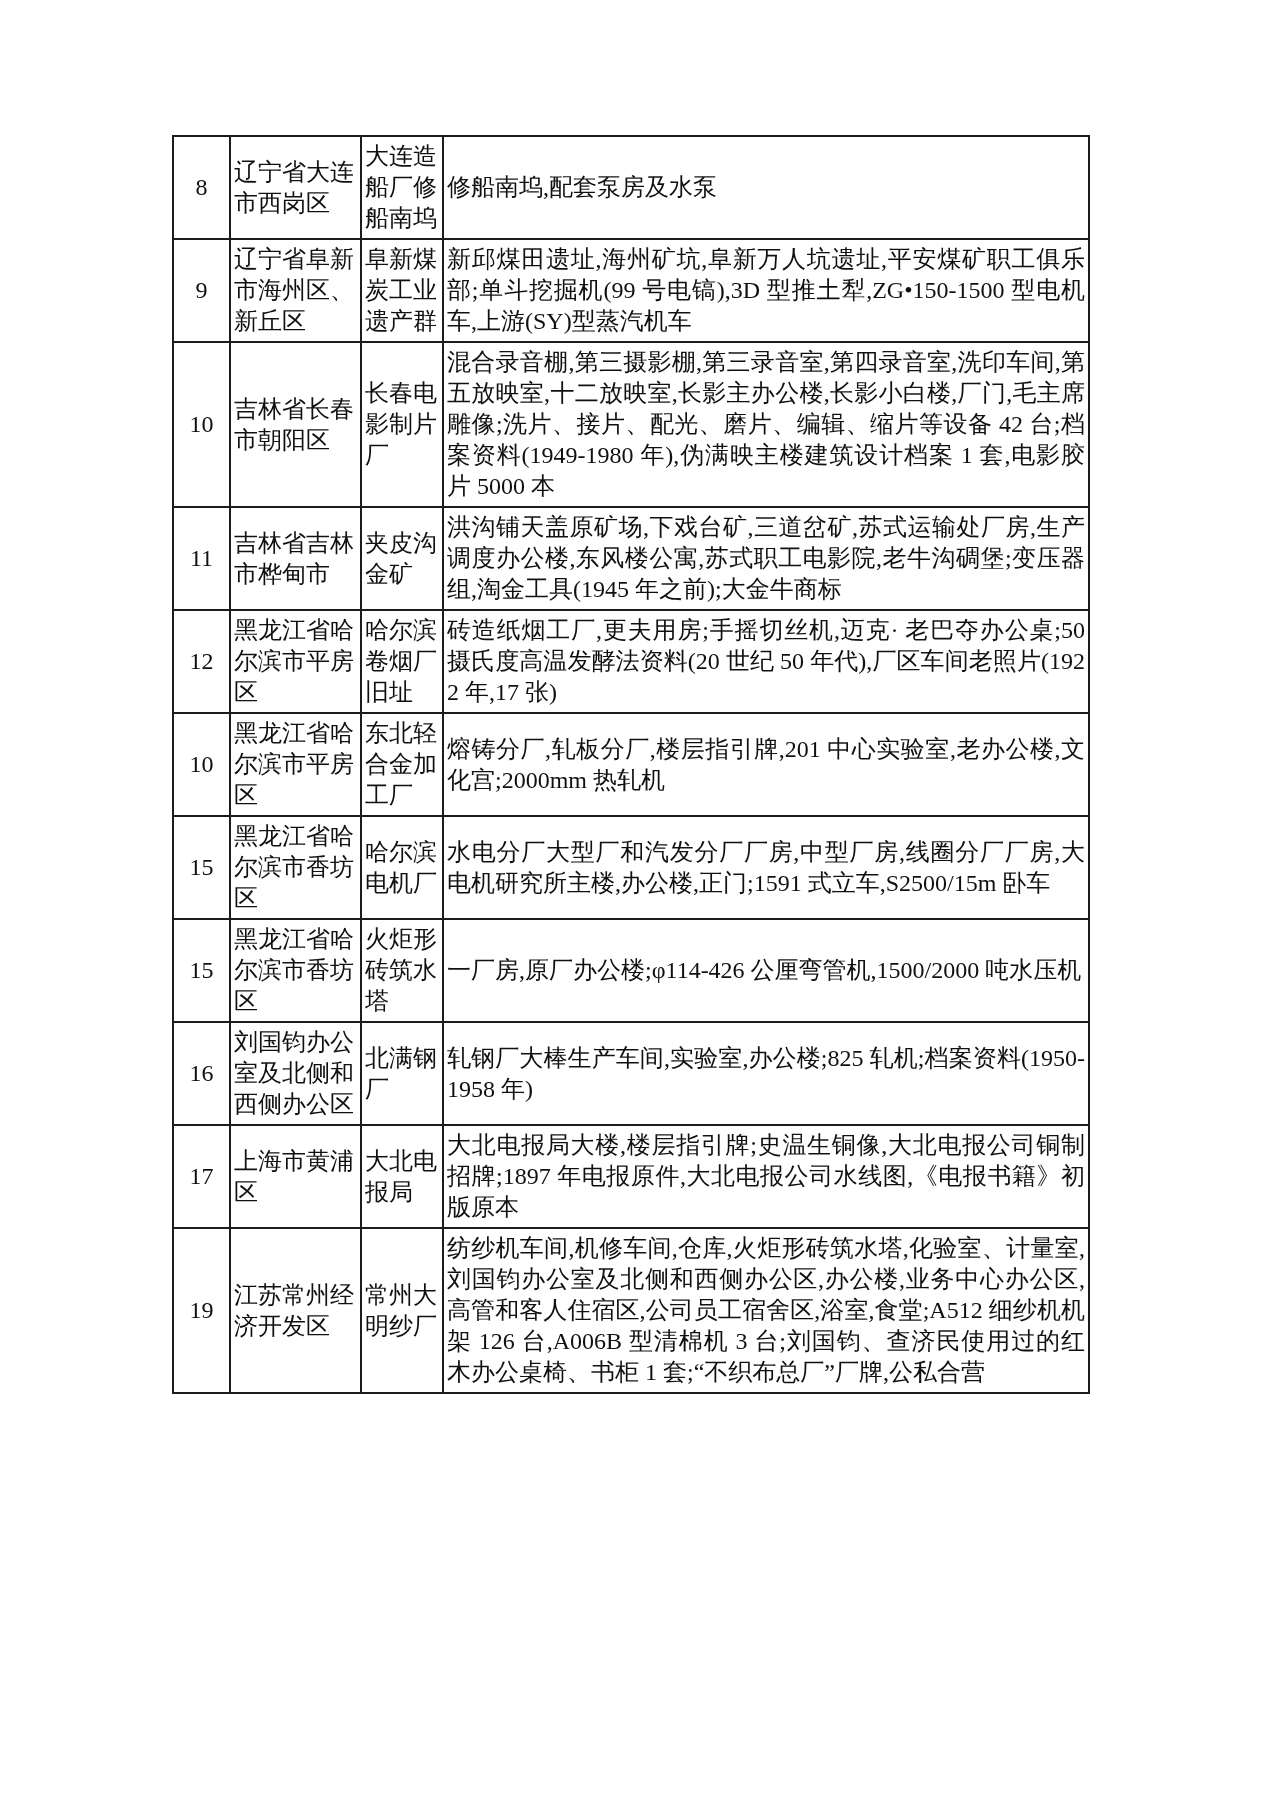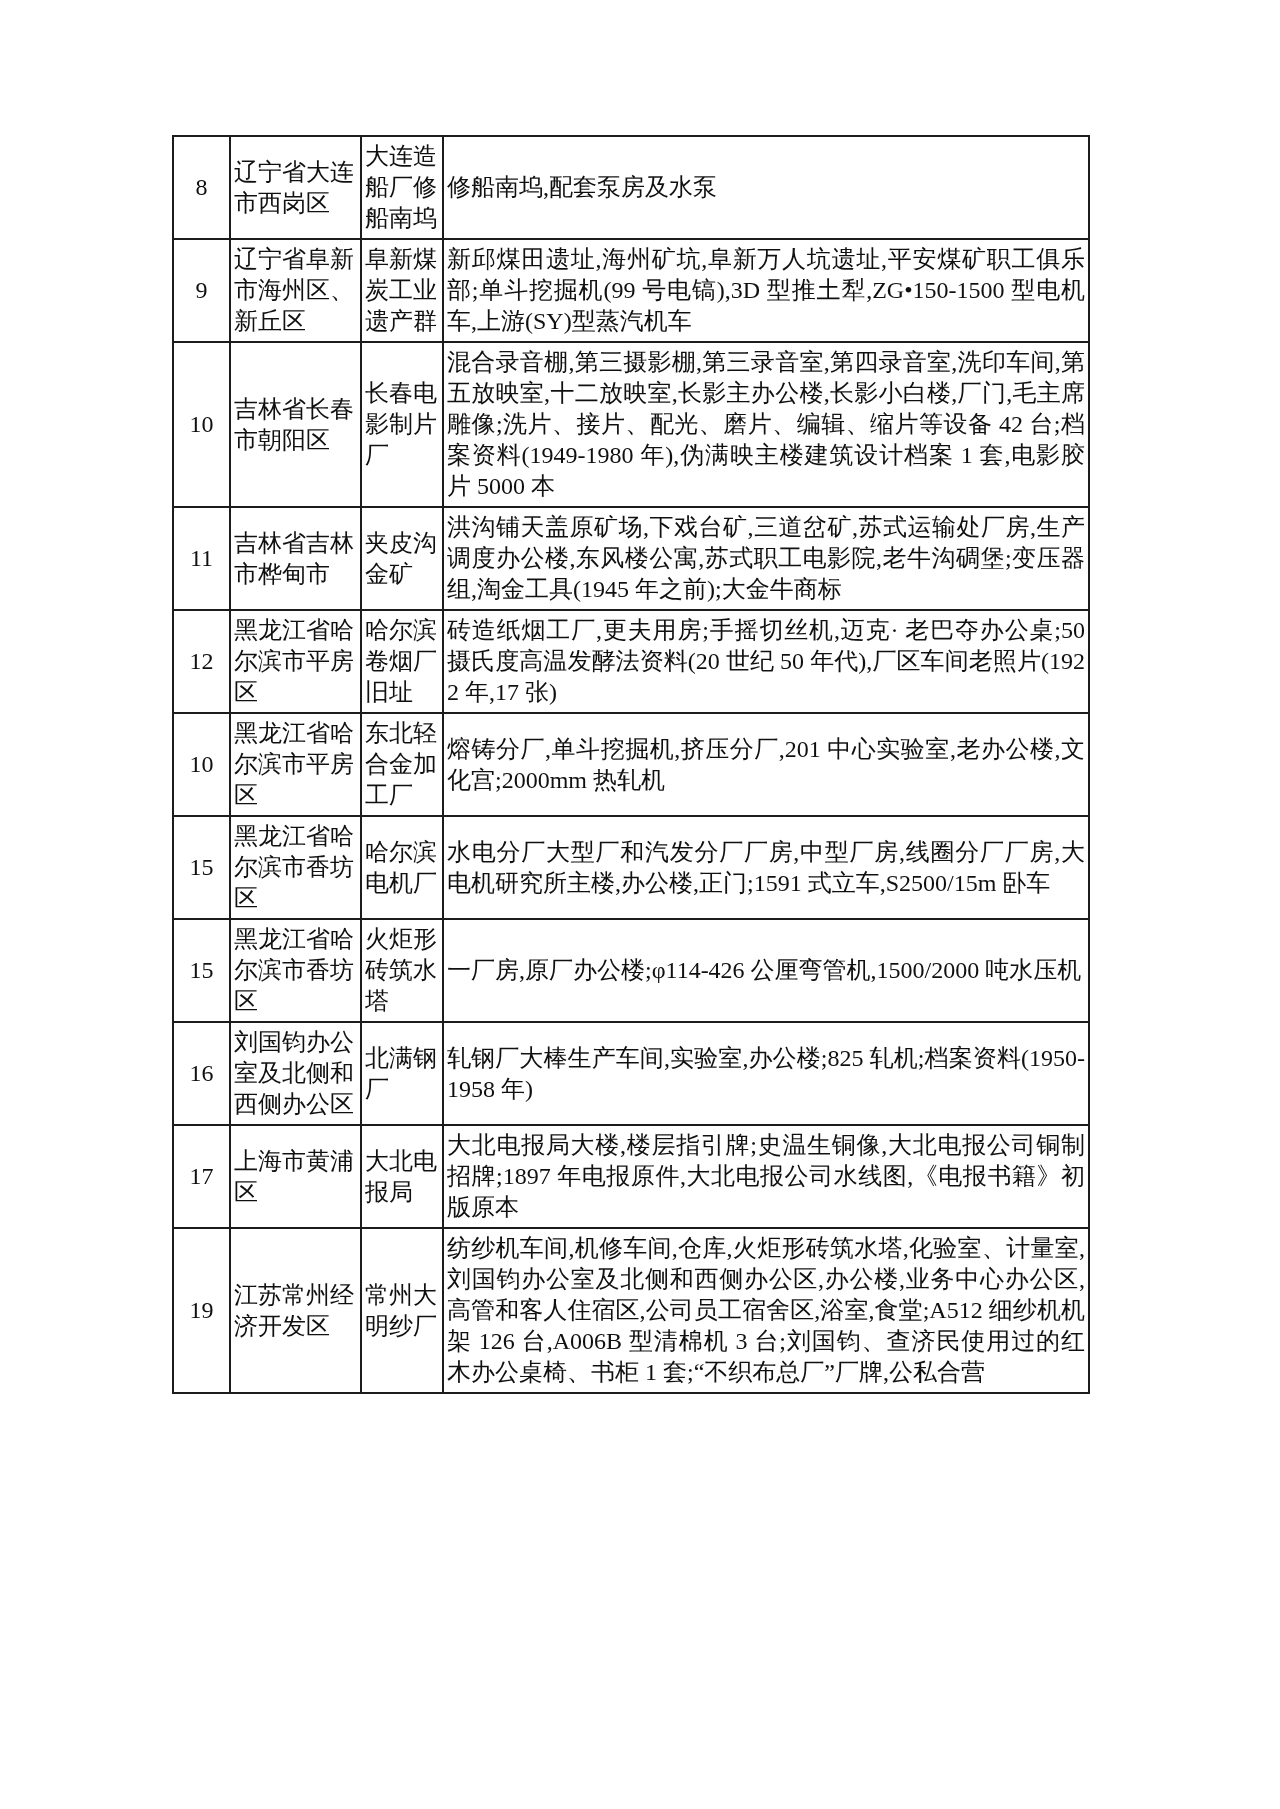--- a/index.html
+++ b/index.html
@@ -96,21 +96,21 @@
     <td class="c-num">12</td>
     <td class="c-loc">黑龙江省哈尔滨市平房区</td>
     <td class="c-name">哈尔滨卷烟厂旧址</td>
     <td class="c-items">砖造纸烟工厂,更夫用房;手摇切丝机,迈克· 老巴夺办公桌;50 摄氏度高温发酵法资料(20 世纪 50 年代),厂区车间老照片(1922 年,17 张)</td>
   </tr>
 
   <tr>
     <td class="c-num">10</td>
     <td class="c-loc">黑龙江省哈尔滨市平房区</td>
     <td class="c-name">东北轻合金加工厂</td>
-    <td class="c-items">熔铸分厂,单斗挖掘机,挤压分厂,201 中心实验室,老办公楼,文化宫;2000mm 热轧机</td>
+    <td class="c-items">熔铸分厂,轧板分厂,楼层指引牌,201 中心实验室,老办公楼,文化宫;2000mm 热轧机</td>
   </tr>
 
   <tr>
     <td class="c-num">15</td>
     <td class="c-loc">黑龙江省哈尔滨市香坊区</td>
     <td class="c-name">哈尔滨电机厂</td>
     <td class="c-items">水电分厂大型厂和汽发分厂厂房,中型厂房,线圈分厂厂房,大电机研究所主楼,办公楼,正门;1591 式立车,S2500/15m 卧车</td>
   </tr>
 
   <tr>

